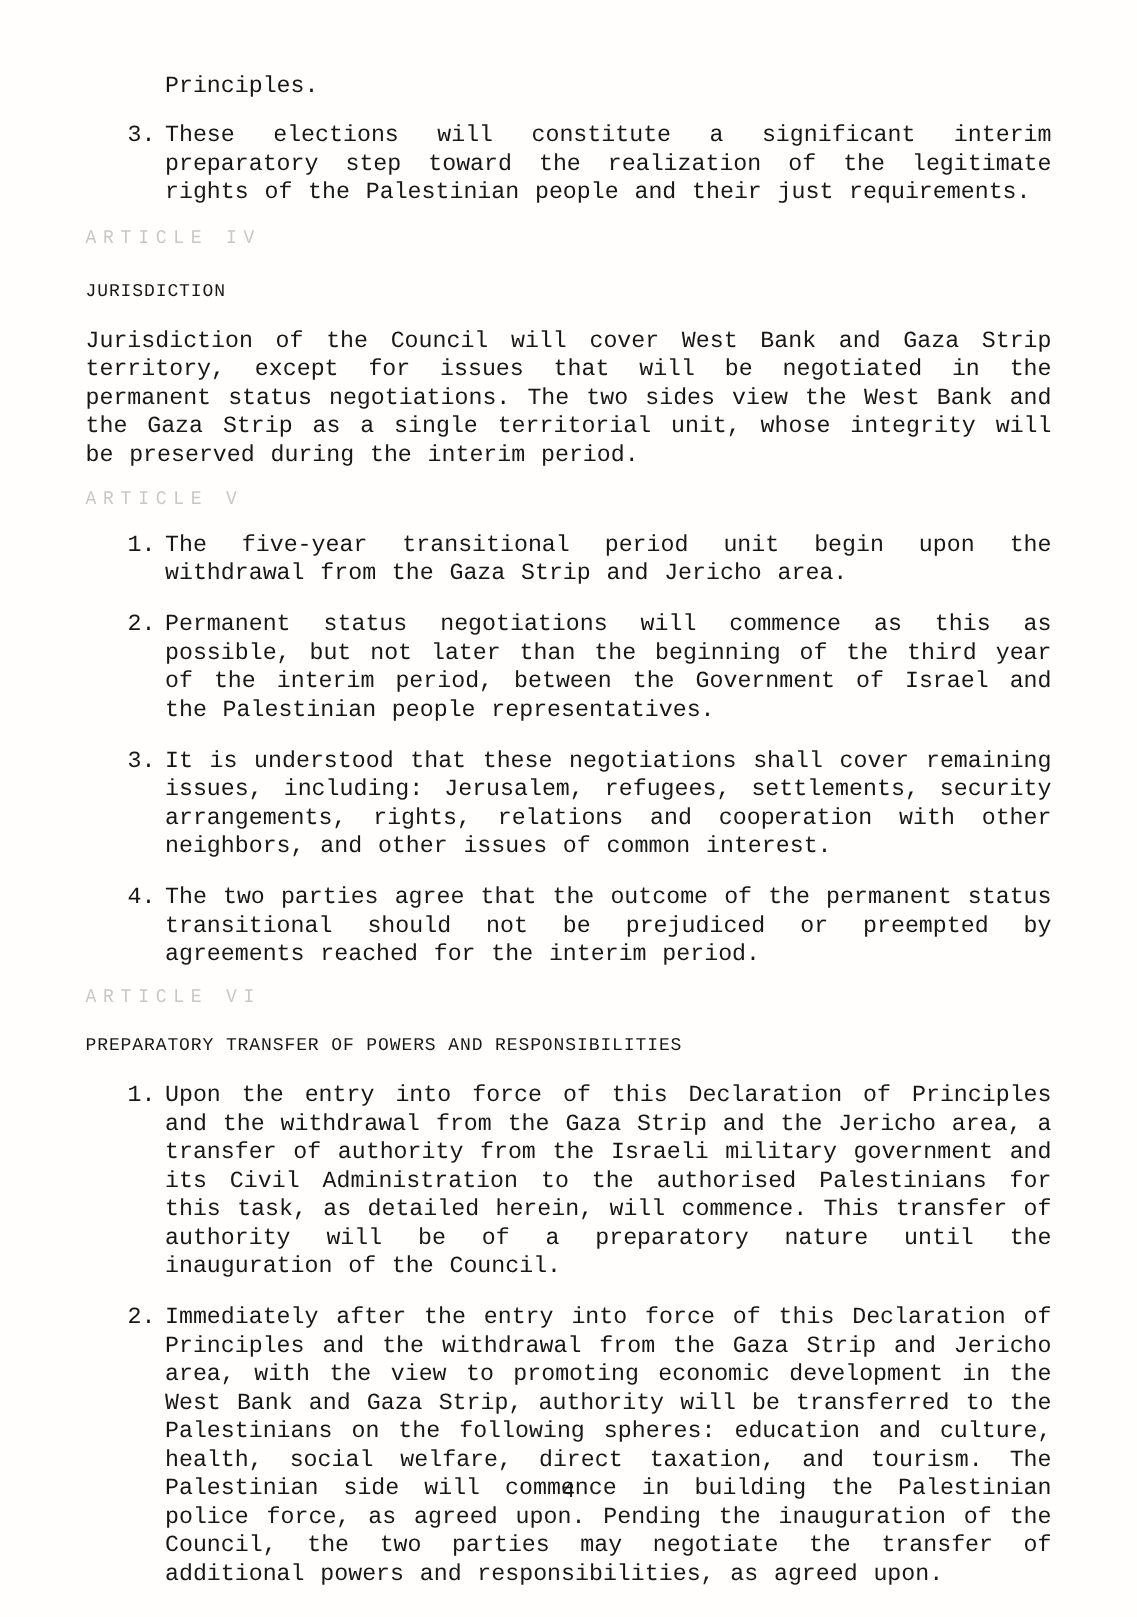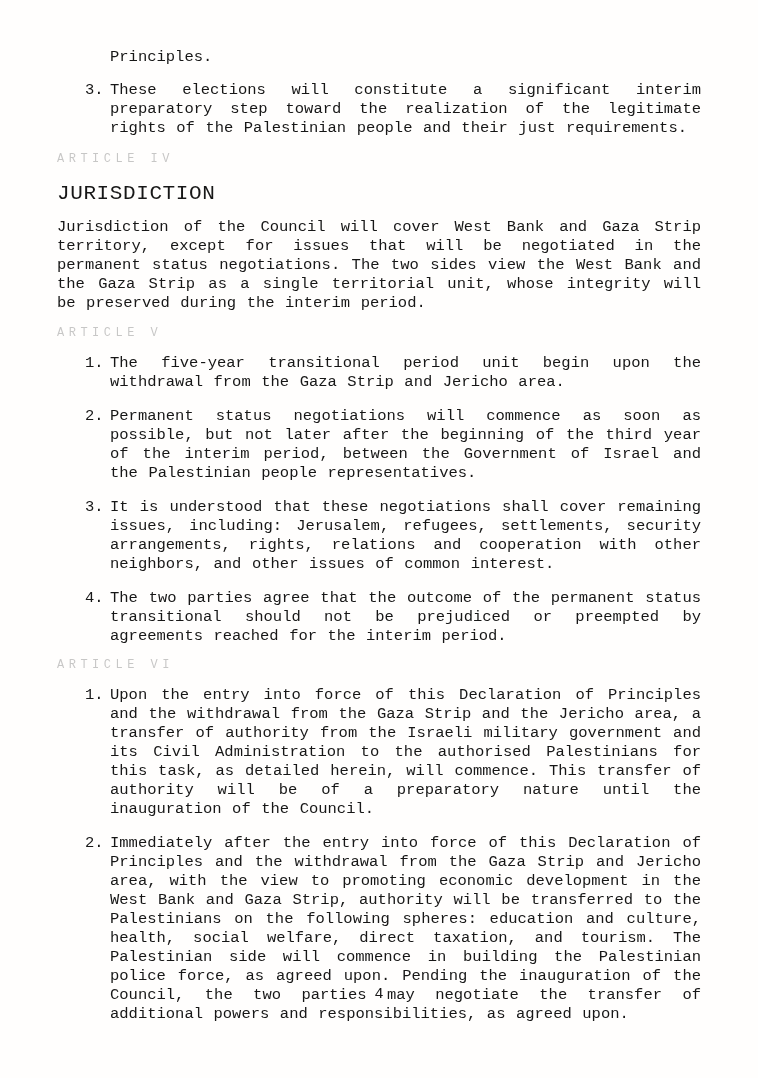--- a/index.html
+++ b/index.html
@@ -32,21 +32,21 @@
     margin-top: 15px;
   }
   .list-item .num {
     position: absolute;
     left: 28px;
     top: 0;
     font-size: 15.5px;
     line-height: 19px;
   }
   .section-heading {
-    font-size: 21px;
+    font-size: 12px;
     font-weight: 400;
     letter-spacing: 0.6px;
     line-height: 20px;
     margin: 0;
     white-space: nowrap;
   }
   .faint-marker {
     font-size: 12px;
     line-height: 15px;
     letter-spacing: 4.5px;
@@ -96,33 +96,34 @@
 
     <div class="faint-marker mt-faint-2">ARTICLE V</div>
 
 
     <div class="list-item mt-first-item">
       <span class="num">1.</span>
       <p class="bodytext">The five-year transitional period unit begin upon the withdrawal from the Gaza Strip and Jericho area.</p>
     </div>
     <div class="list-item">
       <span class="num">2.</span>
-      <p class="bodytext">Permanent status negotiations will commence as soon as possible, but not later after the beginning of the third year of the interim period, between the Government of Israel and the Palestinian people representatives.</p>
+      <p class="bodytext">Permanent status negotiations will commence as this as possible, but not later than the beginning of the third year of the interim period, between the Government of Israel and the Palestinian people representatives.</p>
     </div>
     <div class="list-item">
       <span class="num">3.</span>
       <p class="bodytext">It is understood that these negotiations shall cover remaining issues, including: Jerusalem, refugees, settlements, security arrangements, rights, relations and cooperation with other neighbors, and other issues of common interest.</p>
     </div>
     <div class="list-item">
       <span class="num">4.</span>
       <p class="bodytext">The two parties agree that the outcome of the permanent status transitional should not be prejudiced or preempted by agreements reached for the interim period.</p>
     </div>
 
     <div class="faint-marker mt-faint-3">ARTICLE VI</div>
 
+    <h2 class="section-heading mt-h-3">PREPARATORY TRANSFER OF POWERS AND RESPONSIBILITIES</h2>
 
     <div class="list-item mt-first-item">
       <span class="num">1.</span>
       <p class="bodytext">Upon the entry into force of this Declaration of Principles and the withdrawal from the Gaza Strip and the Jericho area, a transfer of authority from the Israeli military government and its Civil Administration to the authorised Palestinians for this task, as detailed herein, will commence. This transfer of authority will be of a preparatory nature until the inauguration of the Council.</p>
     </div>
     <div class="list-item">
       <span class="num">2.</span>
       <p class="bodytext">Immediately after the entry into force of this Declaration of Principles and the withdrawal from the Gaza Strip and Jericho area, with the view to promoting economic development in the West Bank and Gaza Strip, authority will be transferred to the Palestinians on the following spheres: education and culture, health, social welfare, direct taxation, and tourism. The Palestinian side will commence in building the Palestinian police force, as agreed upon. Pending the inauguration of the Council, the two parties may negotiate the transfer of additional powers and responsibilities, as agreed upon.</p>
     </div>
 

